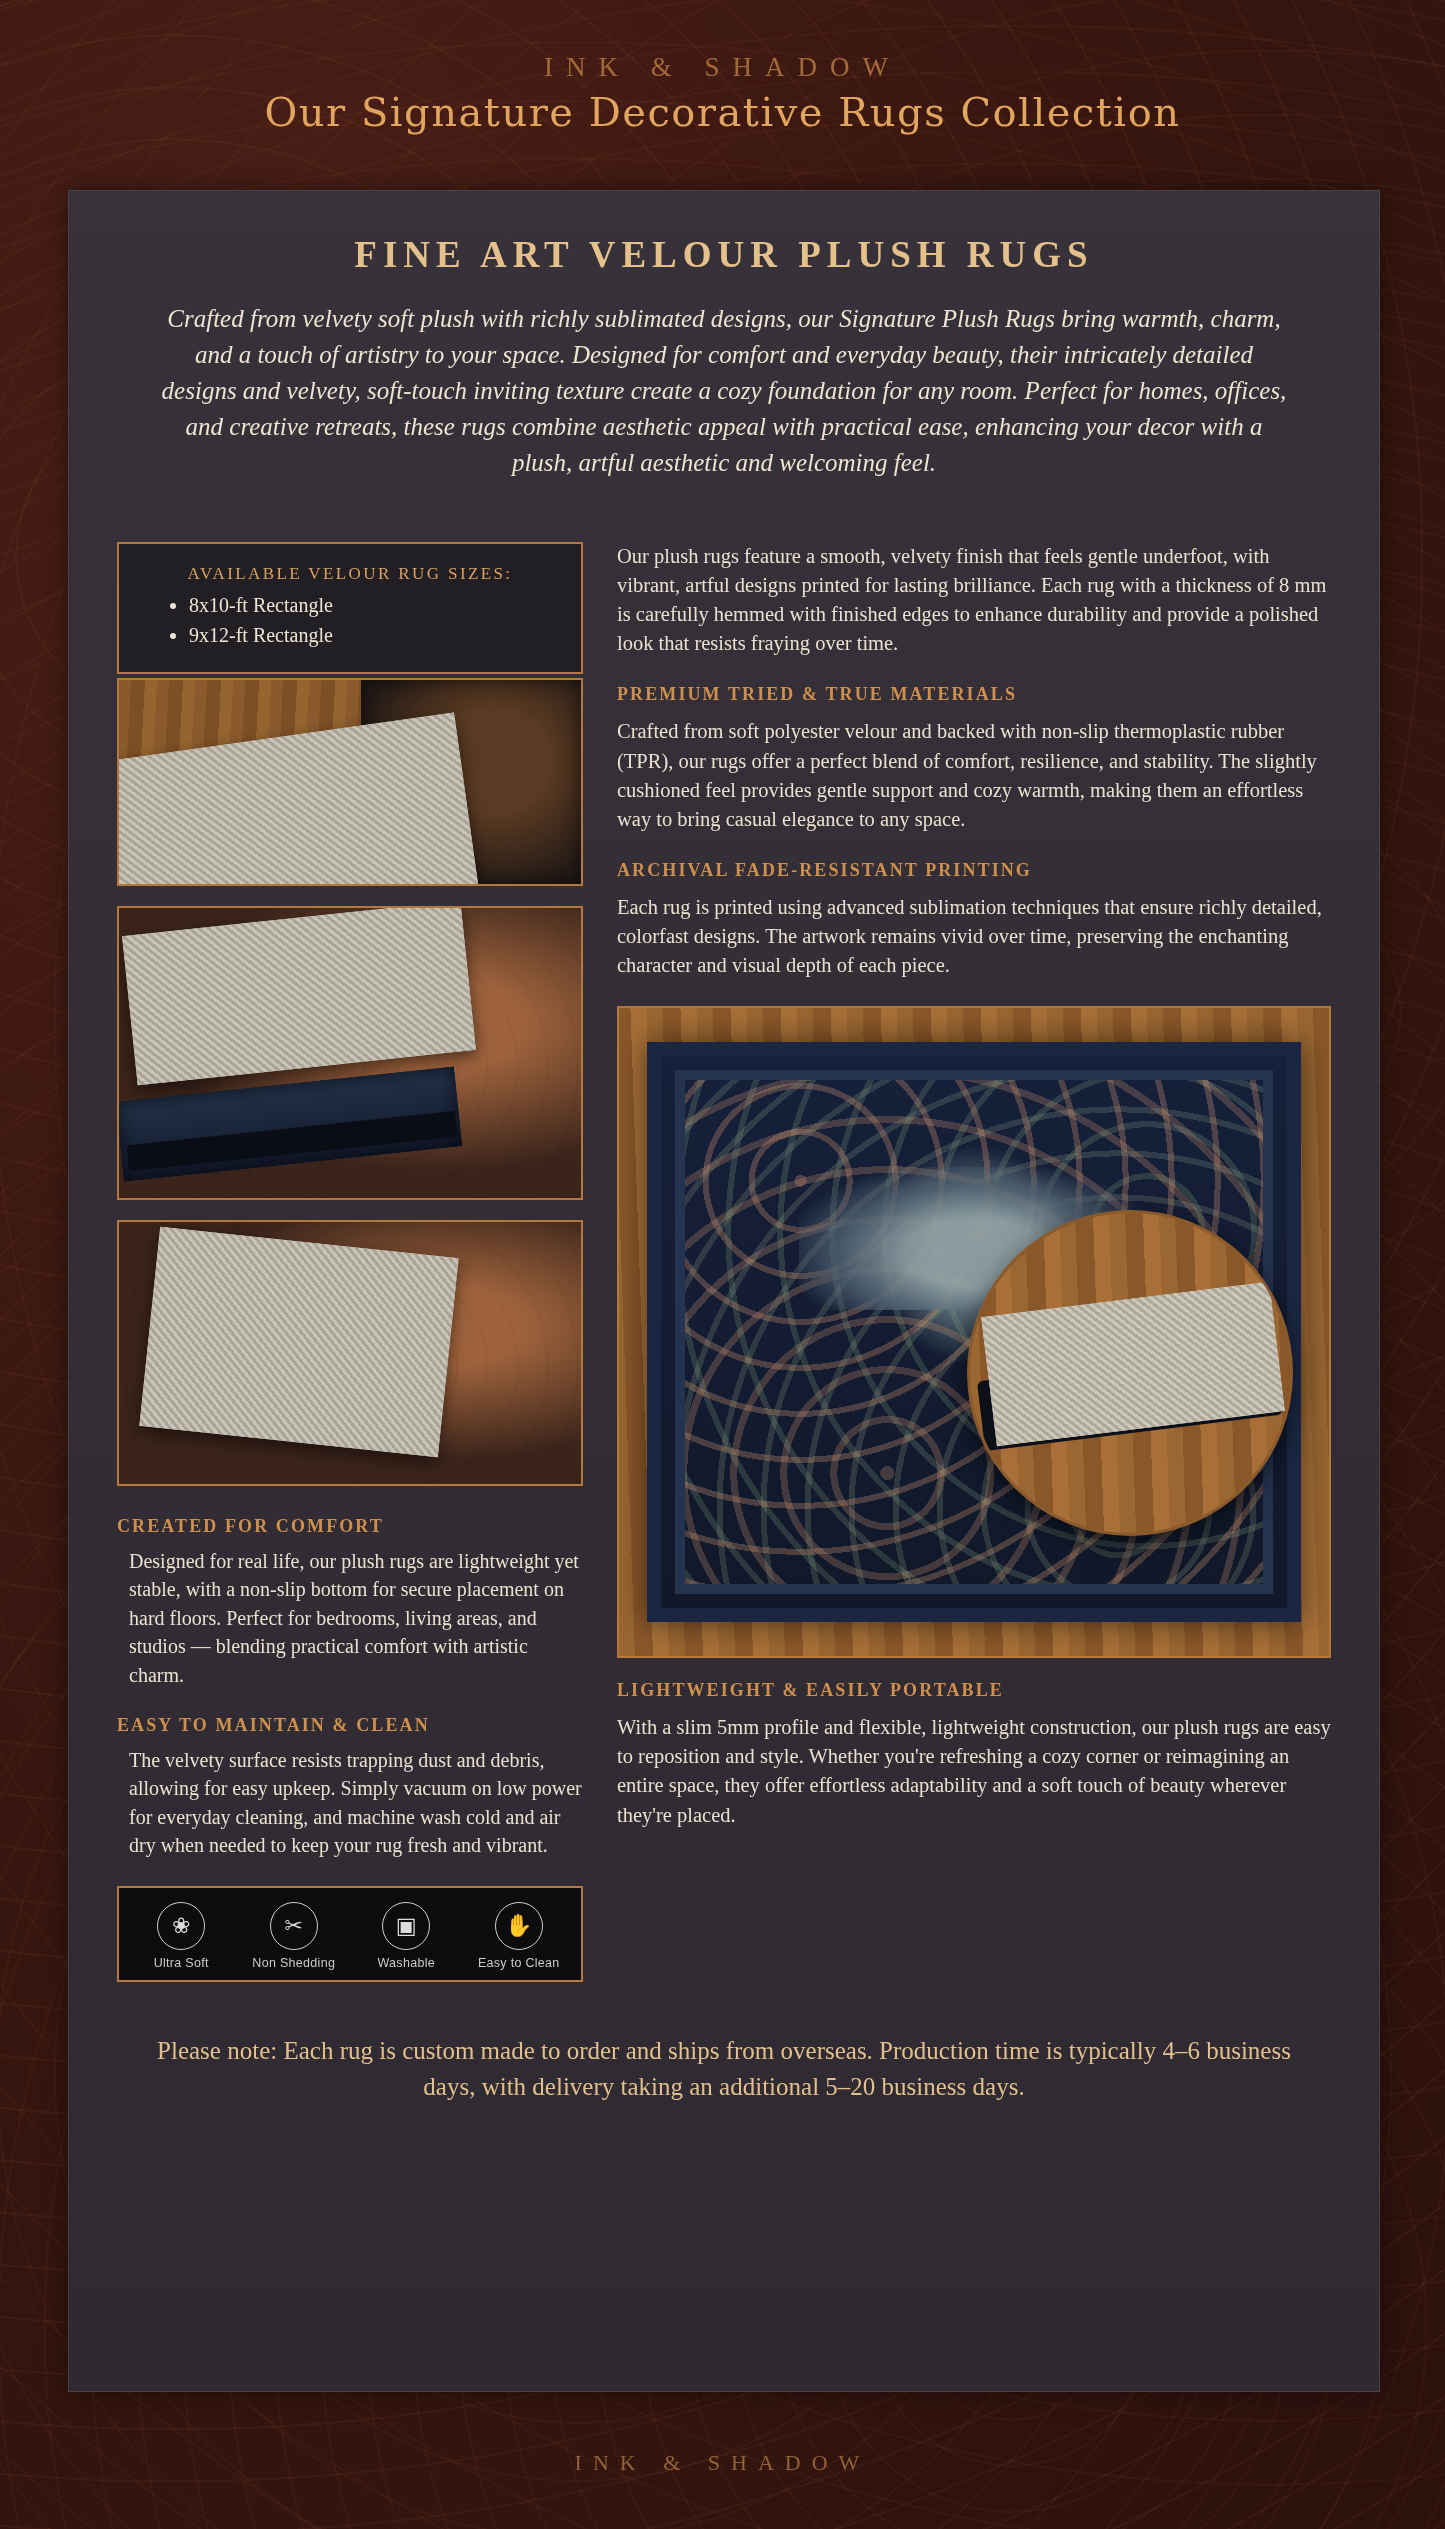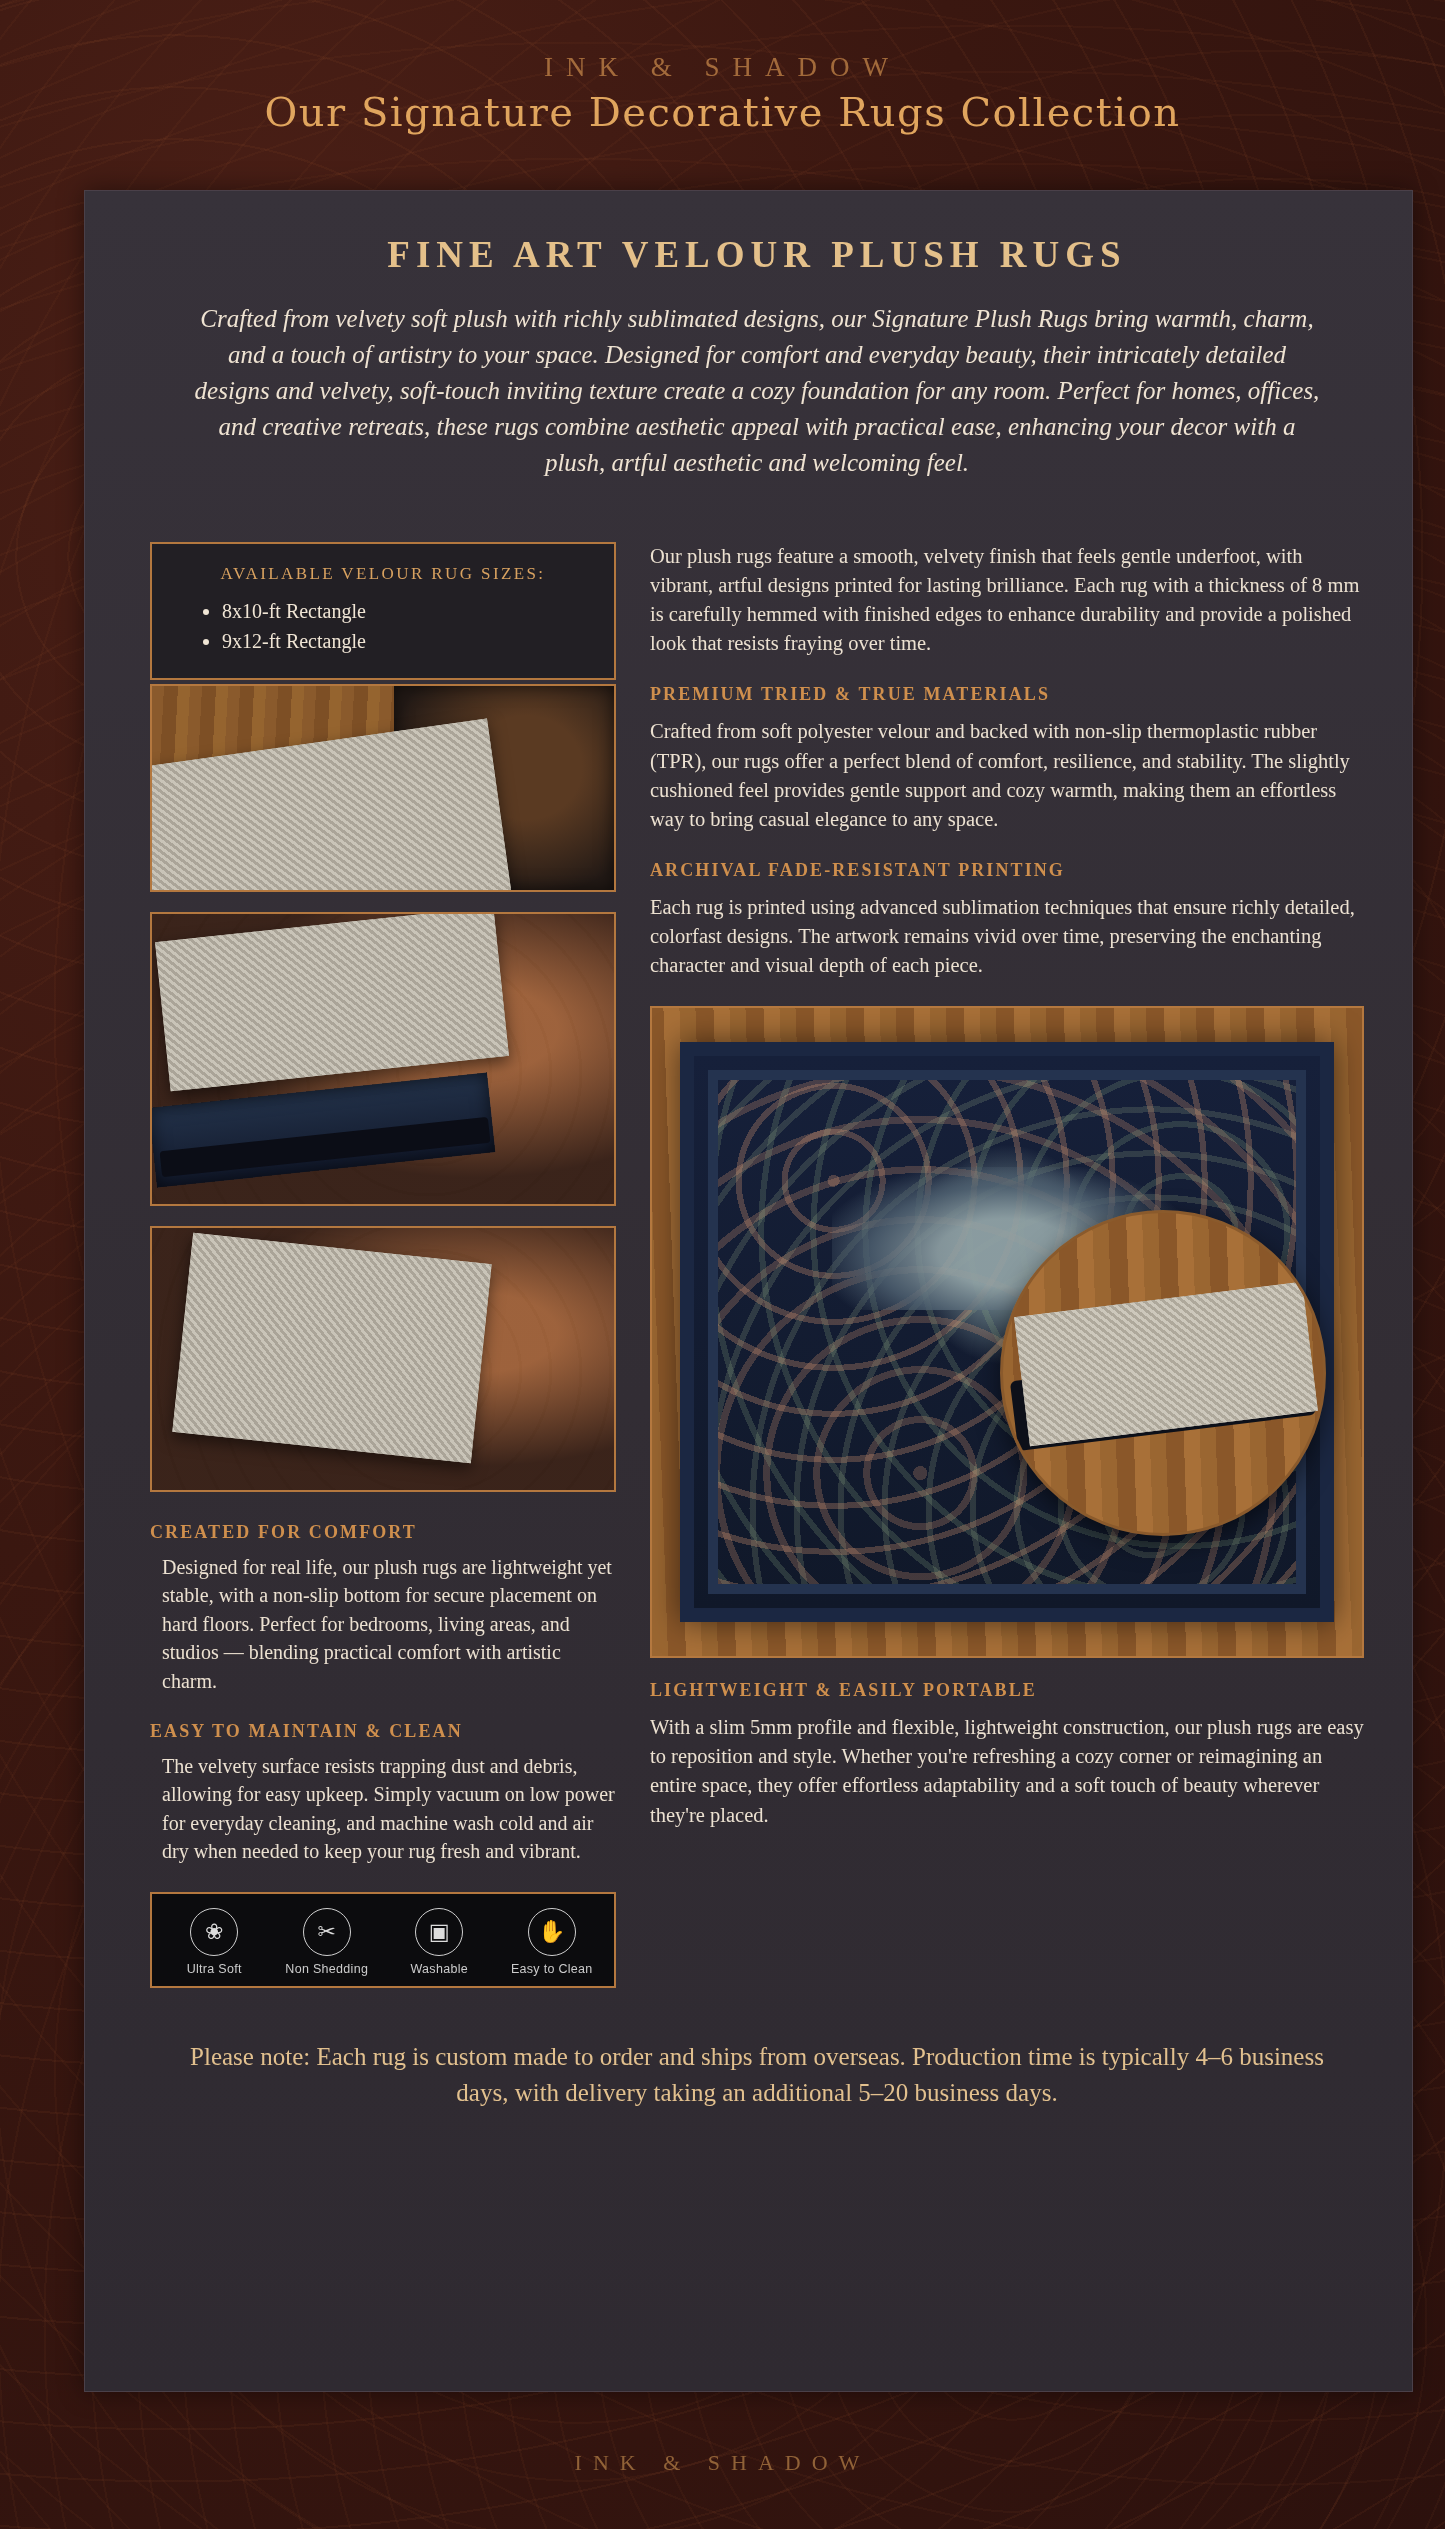--- a/index.html
+++ b/index.html
@@ -55,30 +55,29 @@
   .brand-script {
     font-family: "DejaVu Serif", serif;
     font-size: 40px;
     color: #e0a55e;
     letter-spacing: 1.5px;
   }
 
   
   .card {
     position: absolute;
-    left: 84px;
+    left: 68px;
     top: 190px;
     width: 1310px;
     height: 2200px;
     background: #332f36;
     background-image: linear-gradient(180deg, #37323a 0%, #322d34 55%, #2f2a31 100%);
     border: 1px solid #4a4049;
     box-shadow: 0 0 24px rgba(0,0,0,.45);
     z-index: 3;
-    padding-left: 17px;
   }
 
   .title {
     text-align: center;
     color: #e4c08a;
     font-size: 37px;
     letter-spacing: 6px;
     text-transform: uppercase;
     margin: 42px 0 20px;
     font-family: "Liberation Serif", serif;
@@ -109,21 +108,21 @@
     background: #221f24;
     padding: 20px 24px 22px 24px;
     margin-bottom: 8px;
   }
   .sizes-title {
     color: #d9a260;
     font-size: 17px;
     letter-spacing: 2.4px;
     text-transform: uppercase;
     text-align: center;
-    margin-bottom: 12px;
+    margin-bottom: 6px;
   }
   .sizes-list {
     margin: 0;
     padding-left: 46px;
     color: #f0e5d5;
     font-size: 20px;
     line-height: 1.5;
   }
 
   

